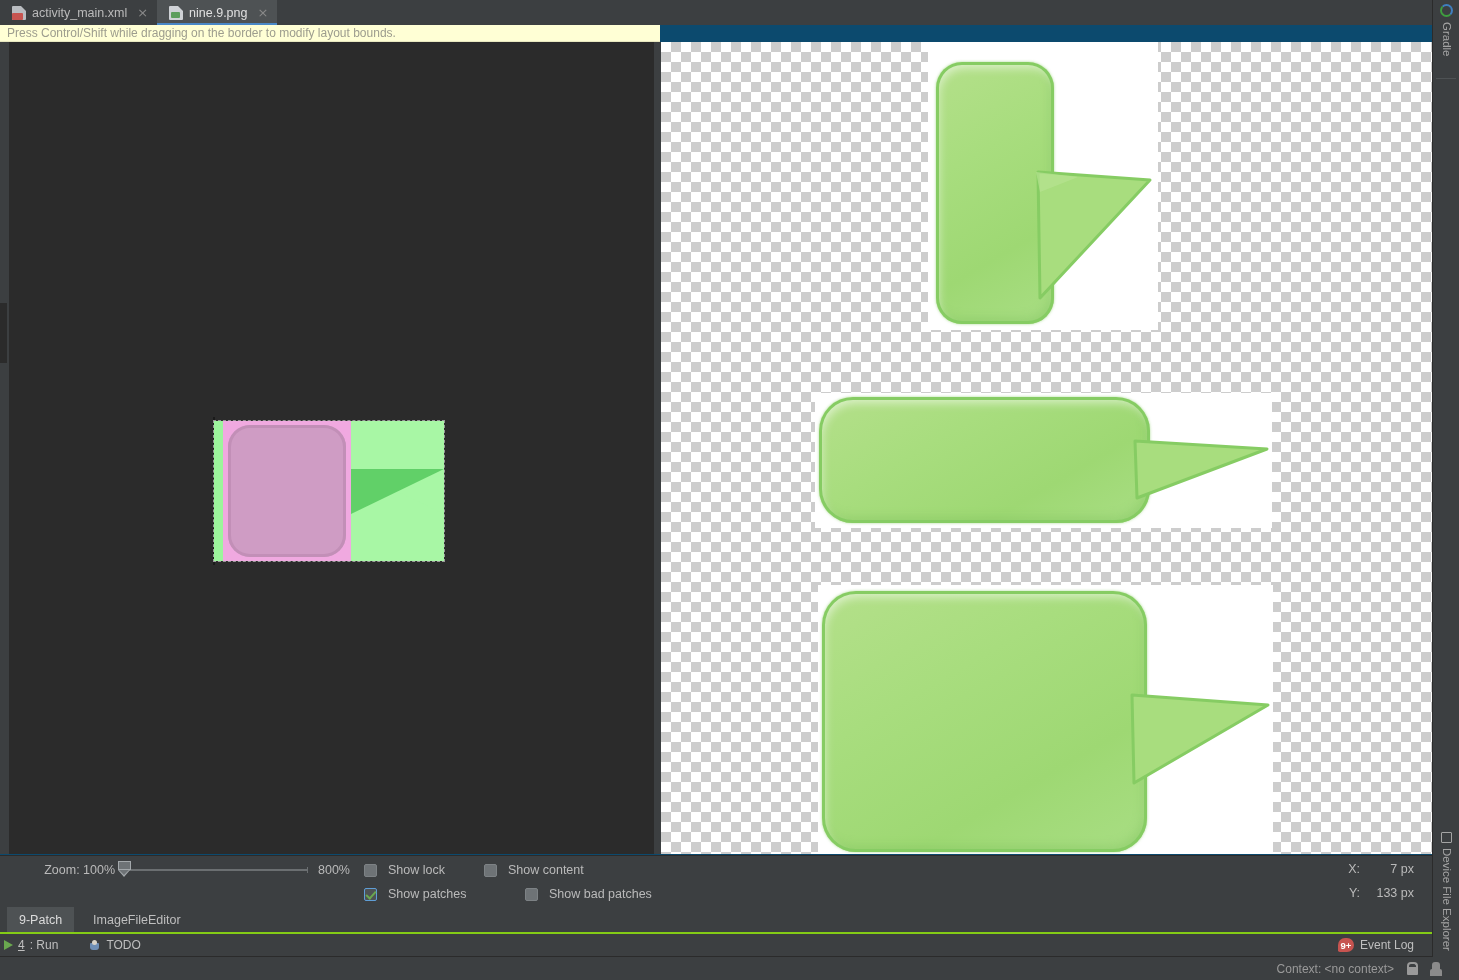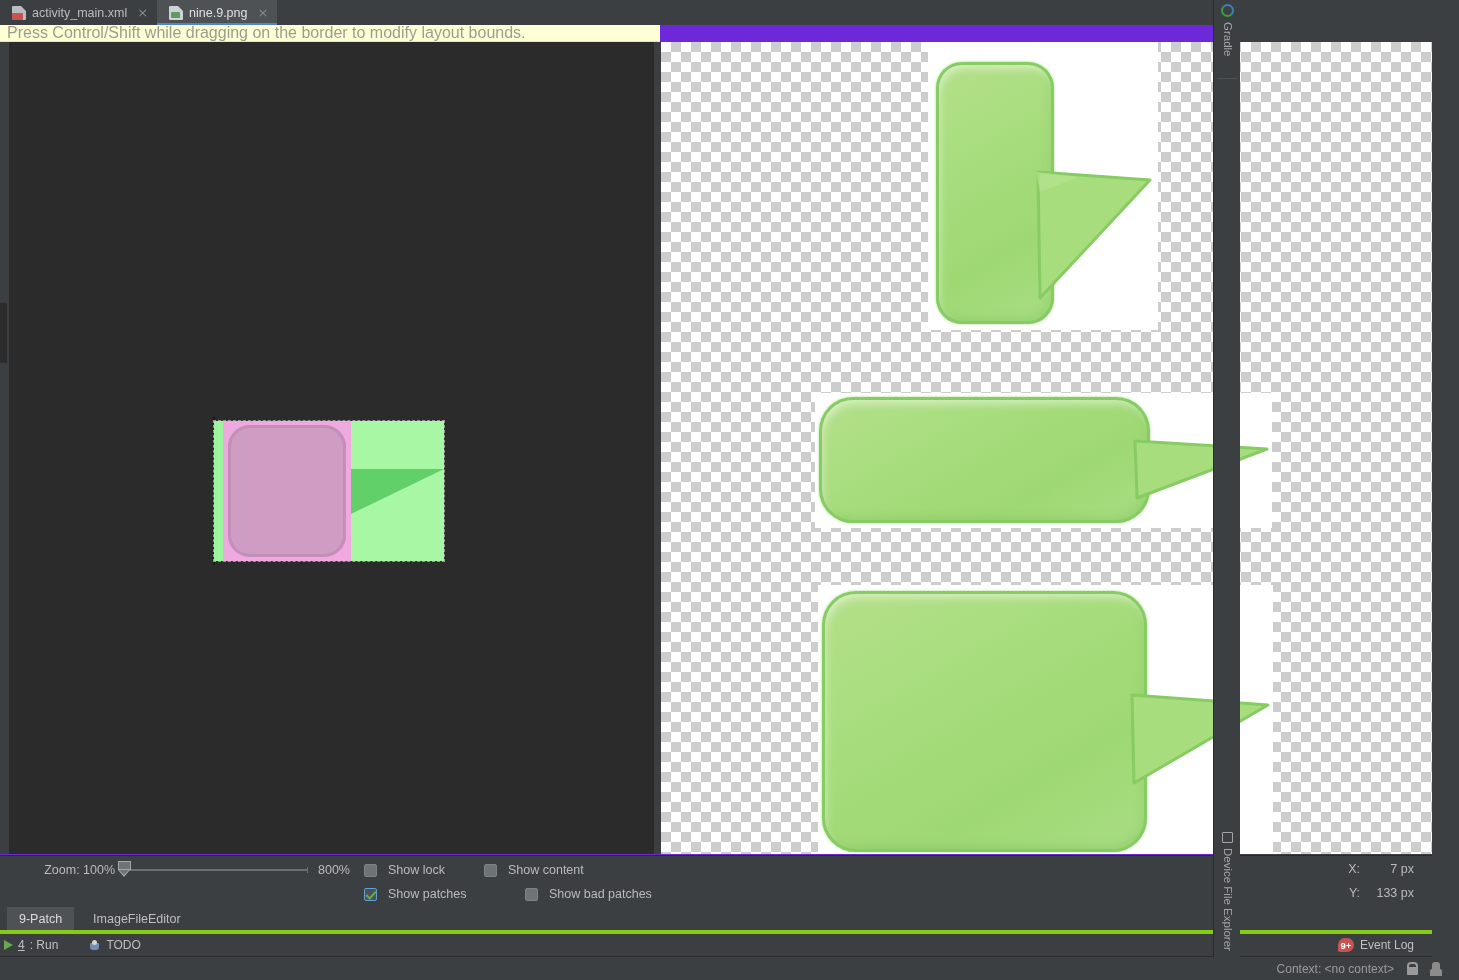--- a/index.html
+++ b/index.html
@@ -2,21 +2,21 @@
 <html><head>
 <meta charset="utf-8">
 <style>
   * { box-sizing: border-box; margin: 0; padding: 0; }
   html, body {
     width: 1459px; height: 980px;
     background: #3c3f41;
     font-family: "Liberation Sans", sans-serif;
     overflow: hidden;
   }
-  .app { position: relative; width: 1240px; height: 980px; background: #6d28d9; }
+  .app { position: relative; width: 1459px; height: 980px; background: #0c4a6e; }
 
   
   .tabbar {
     position: absolute; left: 0; top: 0; width: 1432px; height: 25px;
     background: #3c3f41; display: flex; align-items: stretch;
   }
   .tab {
     display: flex; align-items: center; gap: 6px;
     padding: 0 9px 0 12px; height: 25px;
     font-size: 12.5px; color: #bbbbbb; cursor: default;
@@ -50,21 +50,21 @@
     border-left: 5px solid transparent; border-top: 5px solid #4e5254;
   }
   .ic-png::after {
     content: ""; position: absolute; left: 2px; bottom: 2px;
     width: 9px; height: 6px; background: #5d9e5d; border-radius: 1px;
   }
 
   
   .banner {
     position: absolute; left: 0; top: 25px; width: 660px; height: 17px;
-    background: #ffffd5; color: #9d9d8e; font-size: 16px;
+    background: #ffffd5; color: #9d9d8e; font-size: 12px;
     display: flex; align-items: center; padding-left: 7px;
     border-bottom: 1px solid #e8e8c0;
   }
 
   
   .edit-panel {
     position: absolute; left: 9px; top: 42px; width: 645px; height: 812px;
     background: #2b2b2b;
   }
   .left-strip {
@@ -214,21 +214,21 @@
     position: absolute; right: 18px; font-size: 12.5px; color: #bababa;
     display: flex; align-items: center; gap: 6px;
   }
   .coord .k { width: 18px; text-align: right; }
   .coord .v { width: 48px; text-align: right; }
 
   
   .subtabs {
     position: absolute; left: 0; top: 907px; width: 1432px; height: 27px;
     background: #3c3f41; display: flex; align-items: stretch;
-    border-bottom: 4px solid #84cc16;
+    border-bottom: 2px solid #84cc16;
   }
   .subtab {
     display: flex; align-items: center; padding: 0 12px;
     font-size: 12.5px; color: #bfbfbf; margin-left: 7px;
   }
   .subtab.active { background: #4e5254; color: #dcdcdc; }
 
   
   .toolbar-bottom {
     position: absolute; left: 0; top: 934px; width: 1432px; height: 23px;

